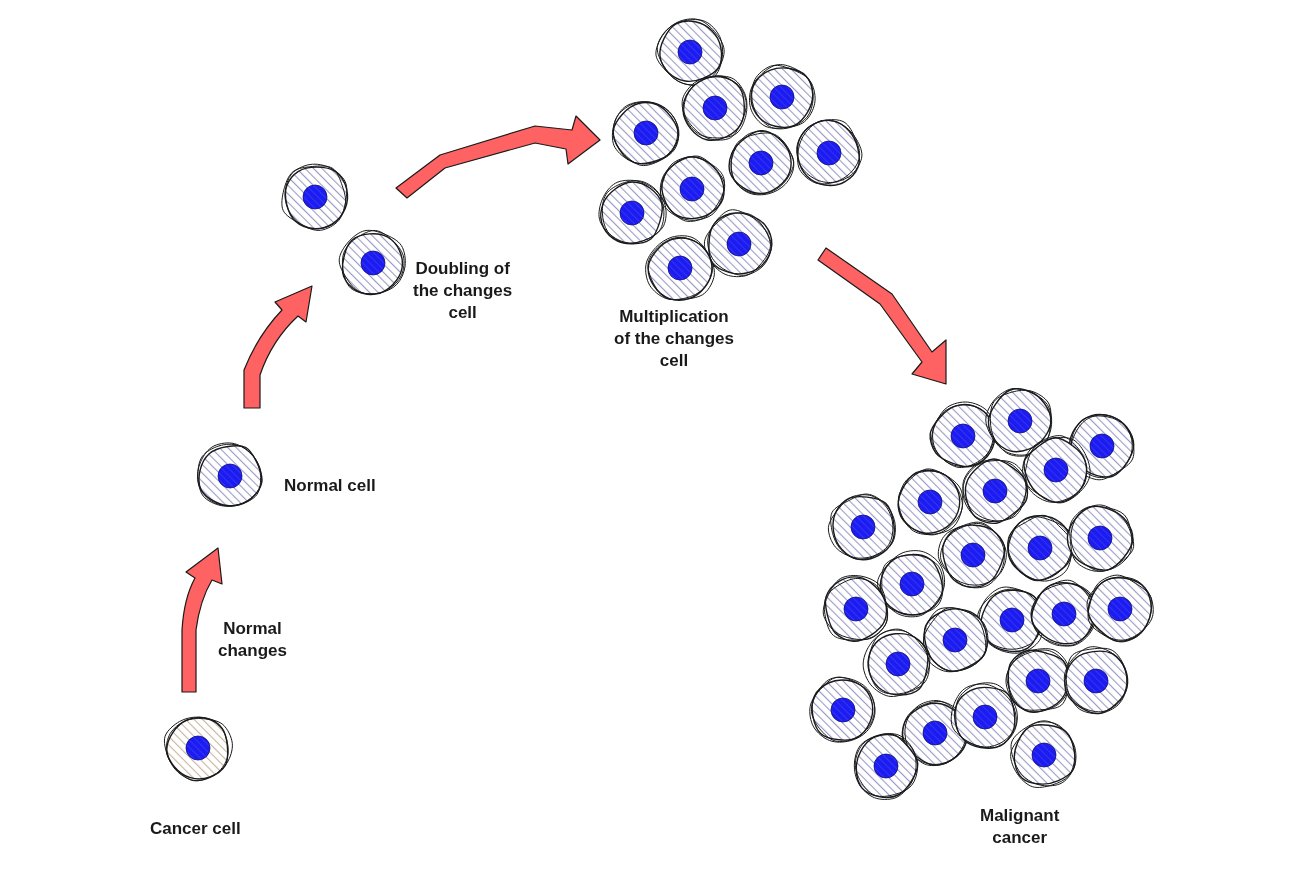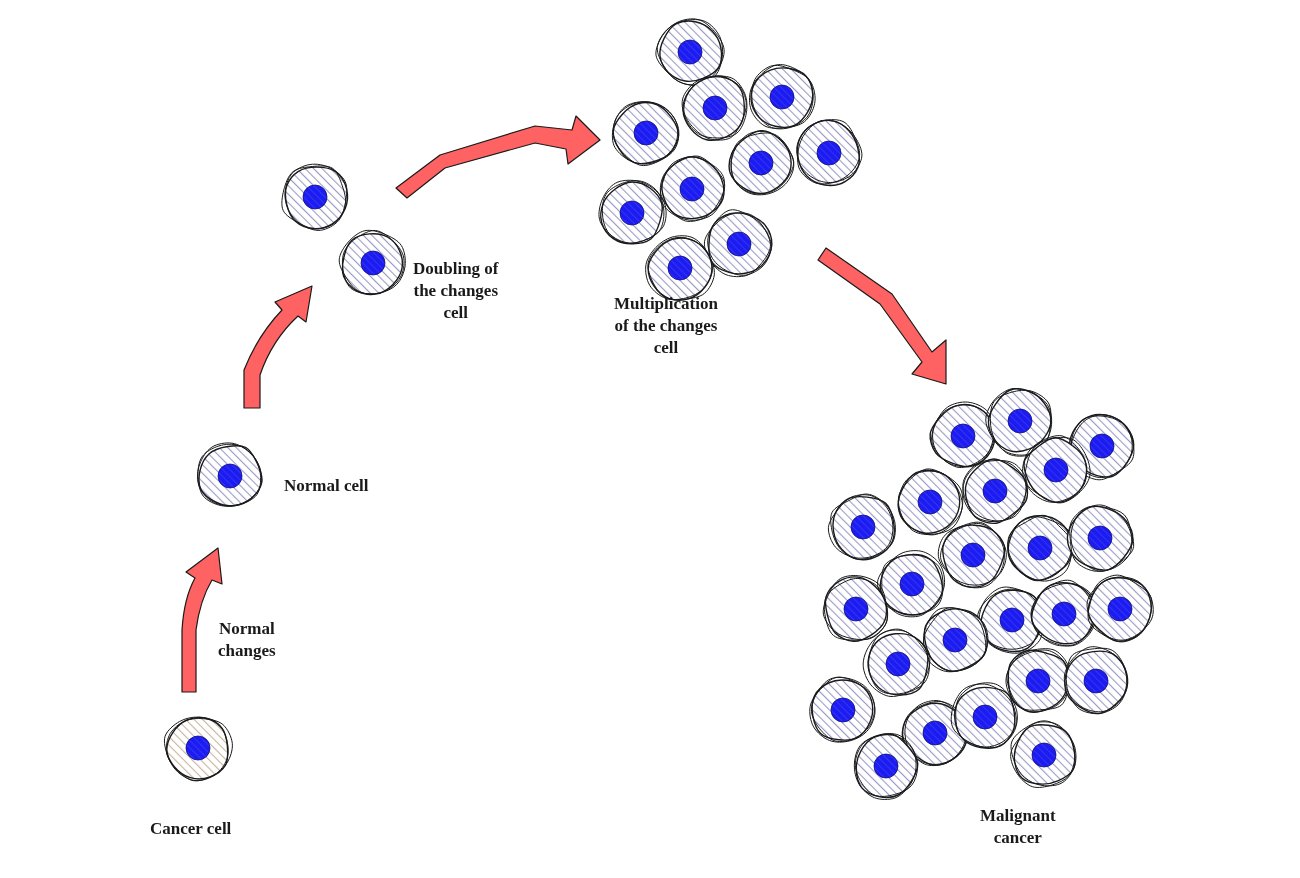--- a/index.html
+++ b/index.html
@@ -1,20 +1,20 @@
 <!DOCTYPE html>
 <html><head>
   <meta charset="utf-8">
   <style>
     html, body { margin: 0; padding: 0; background: #ffffff; }
     body { width: 1300px; height: 878px; position: relative; overflow: hidden; }
     #canvas { position: absolute; left: 0; top: 0; }
     .label {
       position: absolute;
-      font-family: Liberation Serif, serif;
+      font-family: Liberation Sans, sans-serif;
       font-weight: bold;
       font-size: 17px;
       color: #1a1a1a;
       text-align: center;
       line-height: 22px;
       white-space: nowrap;
     }
     .label span { display: block; }
   </style>
 </head>
@@ -281,21 +281,21 @@
   <span>changes</span>
 </div>
 <div class="label" style="left:284px; top:475px;">
   <span>Normal cell</span>
 </div>
 <div class="label" style="left:413px; top:258px;">
   <span>Doubling of</span>
   <span>the changes</span>
   <span>cell</span>
 </div>
-<div class="label" style="left:614px; top:293px;">
+<div class="label" style="left:614px; top:306px;">
   <span>Multiplication</span>
   <span>of the changes</span>
   <span>cell</span>
 </div>
 <div class="label" style="left:980px; top:805px;">
   <span>Malignant</span>
   <span>cancer</span>
 </div>
 
 </body></html>

